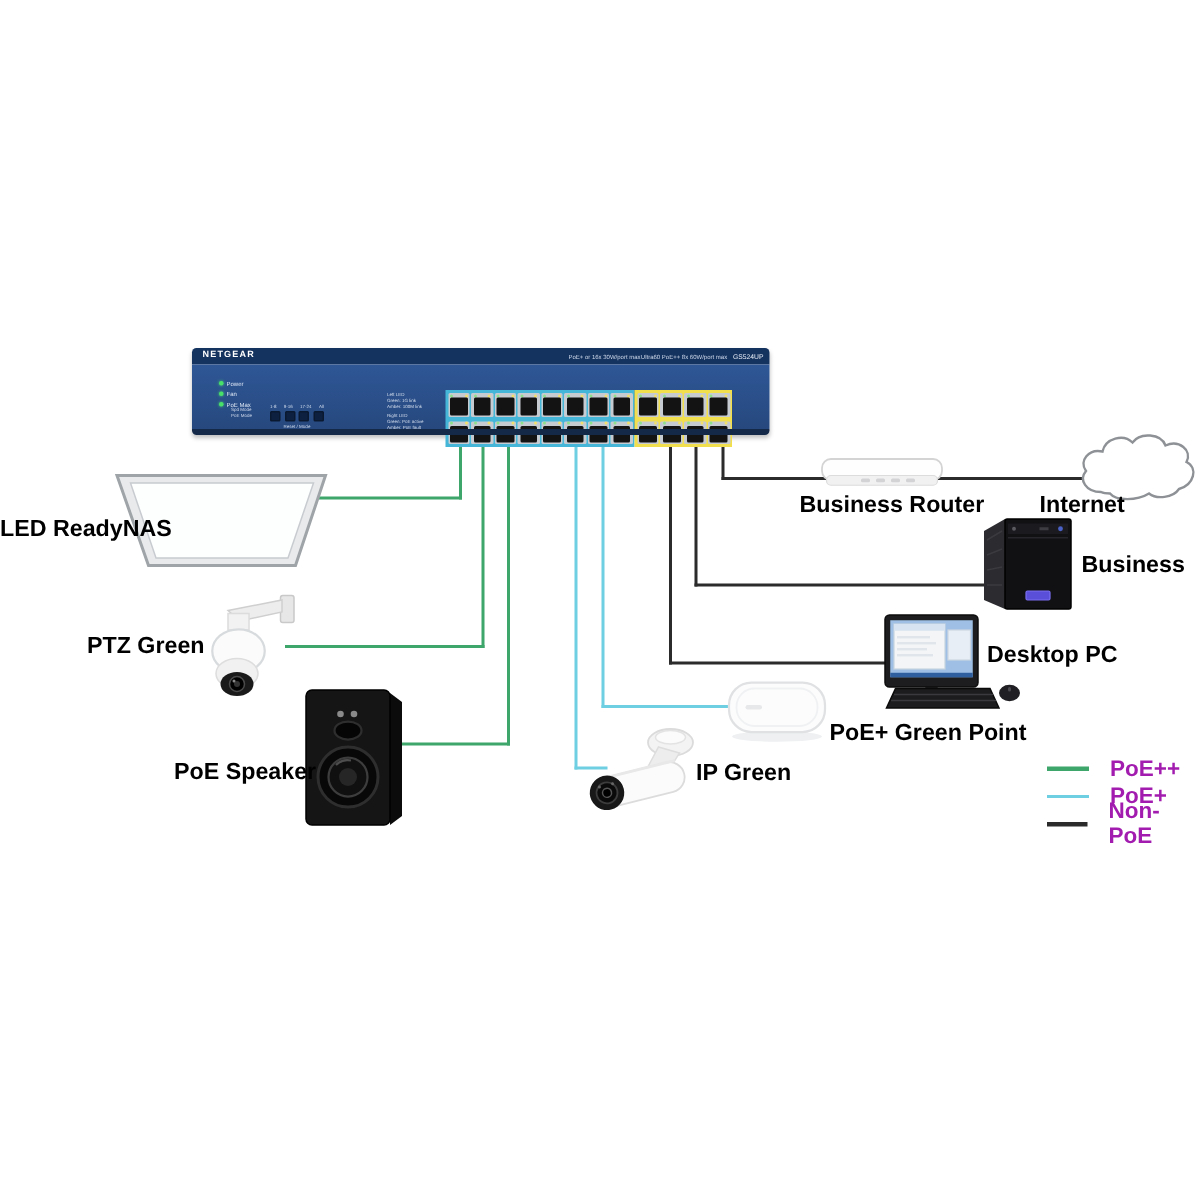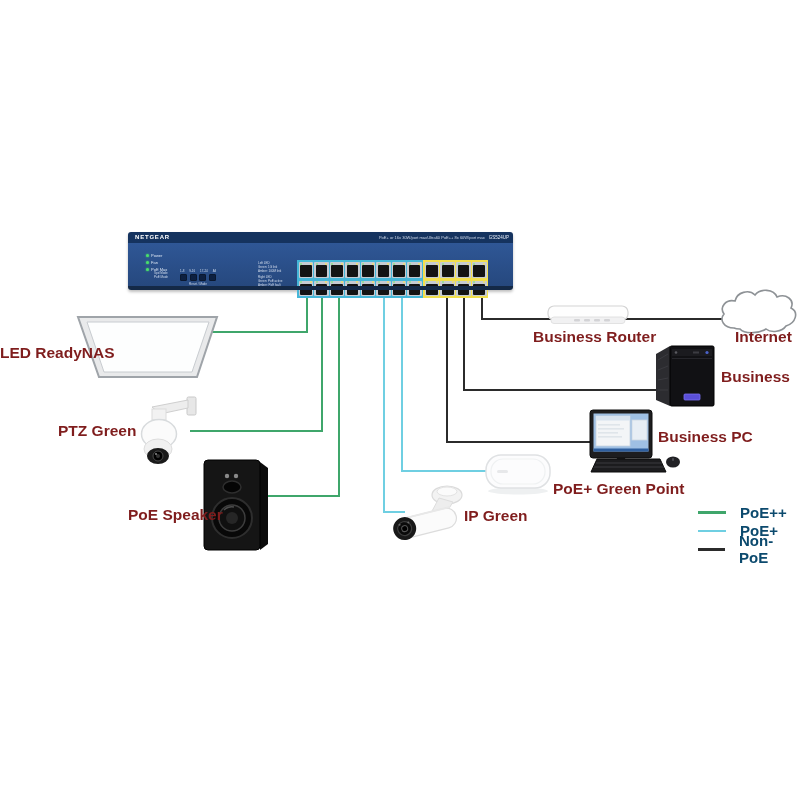--- a/index.html
+++ b/index.html
@@ -74,36 +74,36 @@
   .g-ptz{left:138px;top:394px;}
   .g-speaker{left:202px;top:456px;}
   .g-ipcam{left:383px;top:482px;}
   .g-ap{left:482px;top:452px;}
   .g-pc{left:588px;top:406px;}
   .g-nas{left:650px;top:342px;}
   .g-router{left:542px;top:298px;}
   .g-cloud{left:716px;top:286px;}
 
   
-  .dlabel{position:absolute;font-size:15.5px;font-weight:600;color:#7f1d1d;white-space:nowrap;}
+  .dlabel{position:absolute;font-size:15.5px;font-weight:600;color:#000000;white-space:nowrap;}
   .lb-led{left:0px;top:344px;}
   .lb-ptz{left:58px;top:422px;}
-  .lb-spk{left:128px;top:506px;}
+  .lb-spk{left:116px;top:506px;}
   .lb-ipc{left:464px;top:507px;}
   .lb-ap{left:553px;top:480px;}
   .lb-pc{left:658px;top:428px;}
   .lb-nas{left:721px;top:368px;}
   .lb-rtr{left:533px;top:328px;}
-  .lb-net{left:735px;top:328px;}
+  .lb-net{left:693px;top:328px;}
 
   
   .legend{position:absolute;left:698px;top:503px;}
   .legend-row{display:flex;align-items:center;height:18.5px;}
   .legend-swatch{width:28px;height:2.5px;}
-  .legend-label{margin-left:14px;font-size:15px;font-weight:600;color:#0c4a6e;}
+  .legend-label{margin-left:14px;font-size:15px;font-weight:600;color:#a21caf;}
 </style>
 </head>
 <body>
 
 <div class="stage">
 
   <div class="conn c-led-v" style="background-color: rgb(63, 166, 107);"></div>
   <div class="conn c-led-h" style="background-color: rgb(63, 166, 107);"></div>
   <div class="conn c-ptz-v" style="background-color: rgb(63, 166, 107);"></div>
   <div class="conn c-ptz-h" style="background-color: rgb(63, 166, 107);"></div>
@@ -403,21 +403,21 @@
       </div>
     </div>
     <div class="sw-bottom"></div>
   </div>
 
   <span class="dlabel lb-led">LED ReadyNAS</span>
   <span class="dlabel lb-ptz">PTZ Green</span>
   <span class="dlabel lb-spk">PoE Speaker</span>
   <span class="dlabel lb-ipc">IP Green</span>
   <span class="dlabel lb-ap">PoE+ Green Point</span>
-  <span class="dlabel lb-pc">Business PC</span>
+  <span class="dlabel lb-pc">Desktop PC</span>
   <span class="dlabel lb-nas">Business</span>
   <span class="dlabel lb-rtr">Business Router</span>
   <span class="dlabel lb-net">Internet</span>
 
   <div class="legend">
     <div class="legend-row">
       <span class="legend-swatch" style="background-color: rgb(63, 166, 107);"></span>
       <span class="legend-label">PoE++</span>
     </div>
     <div class="legend-row">

